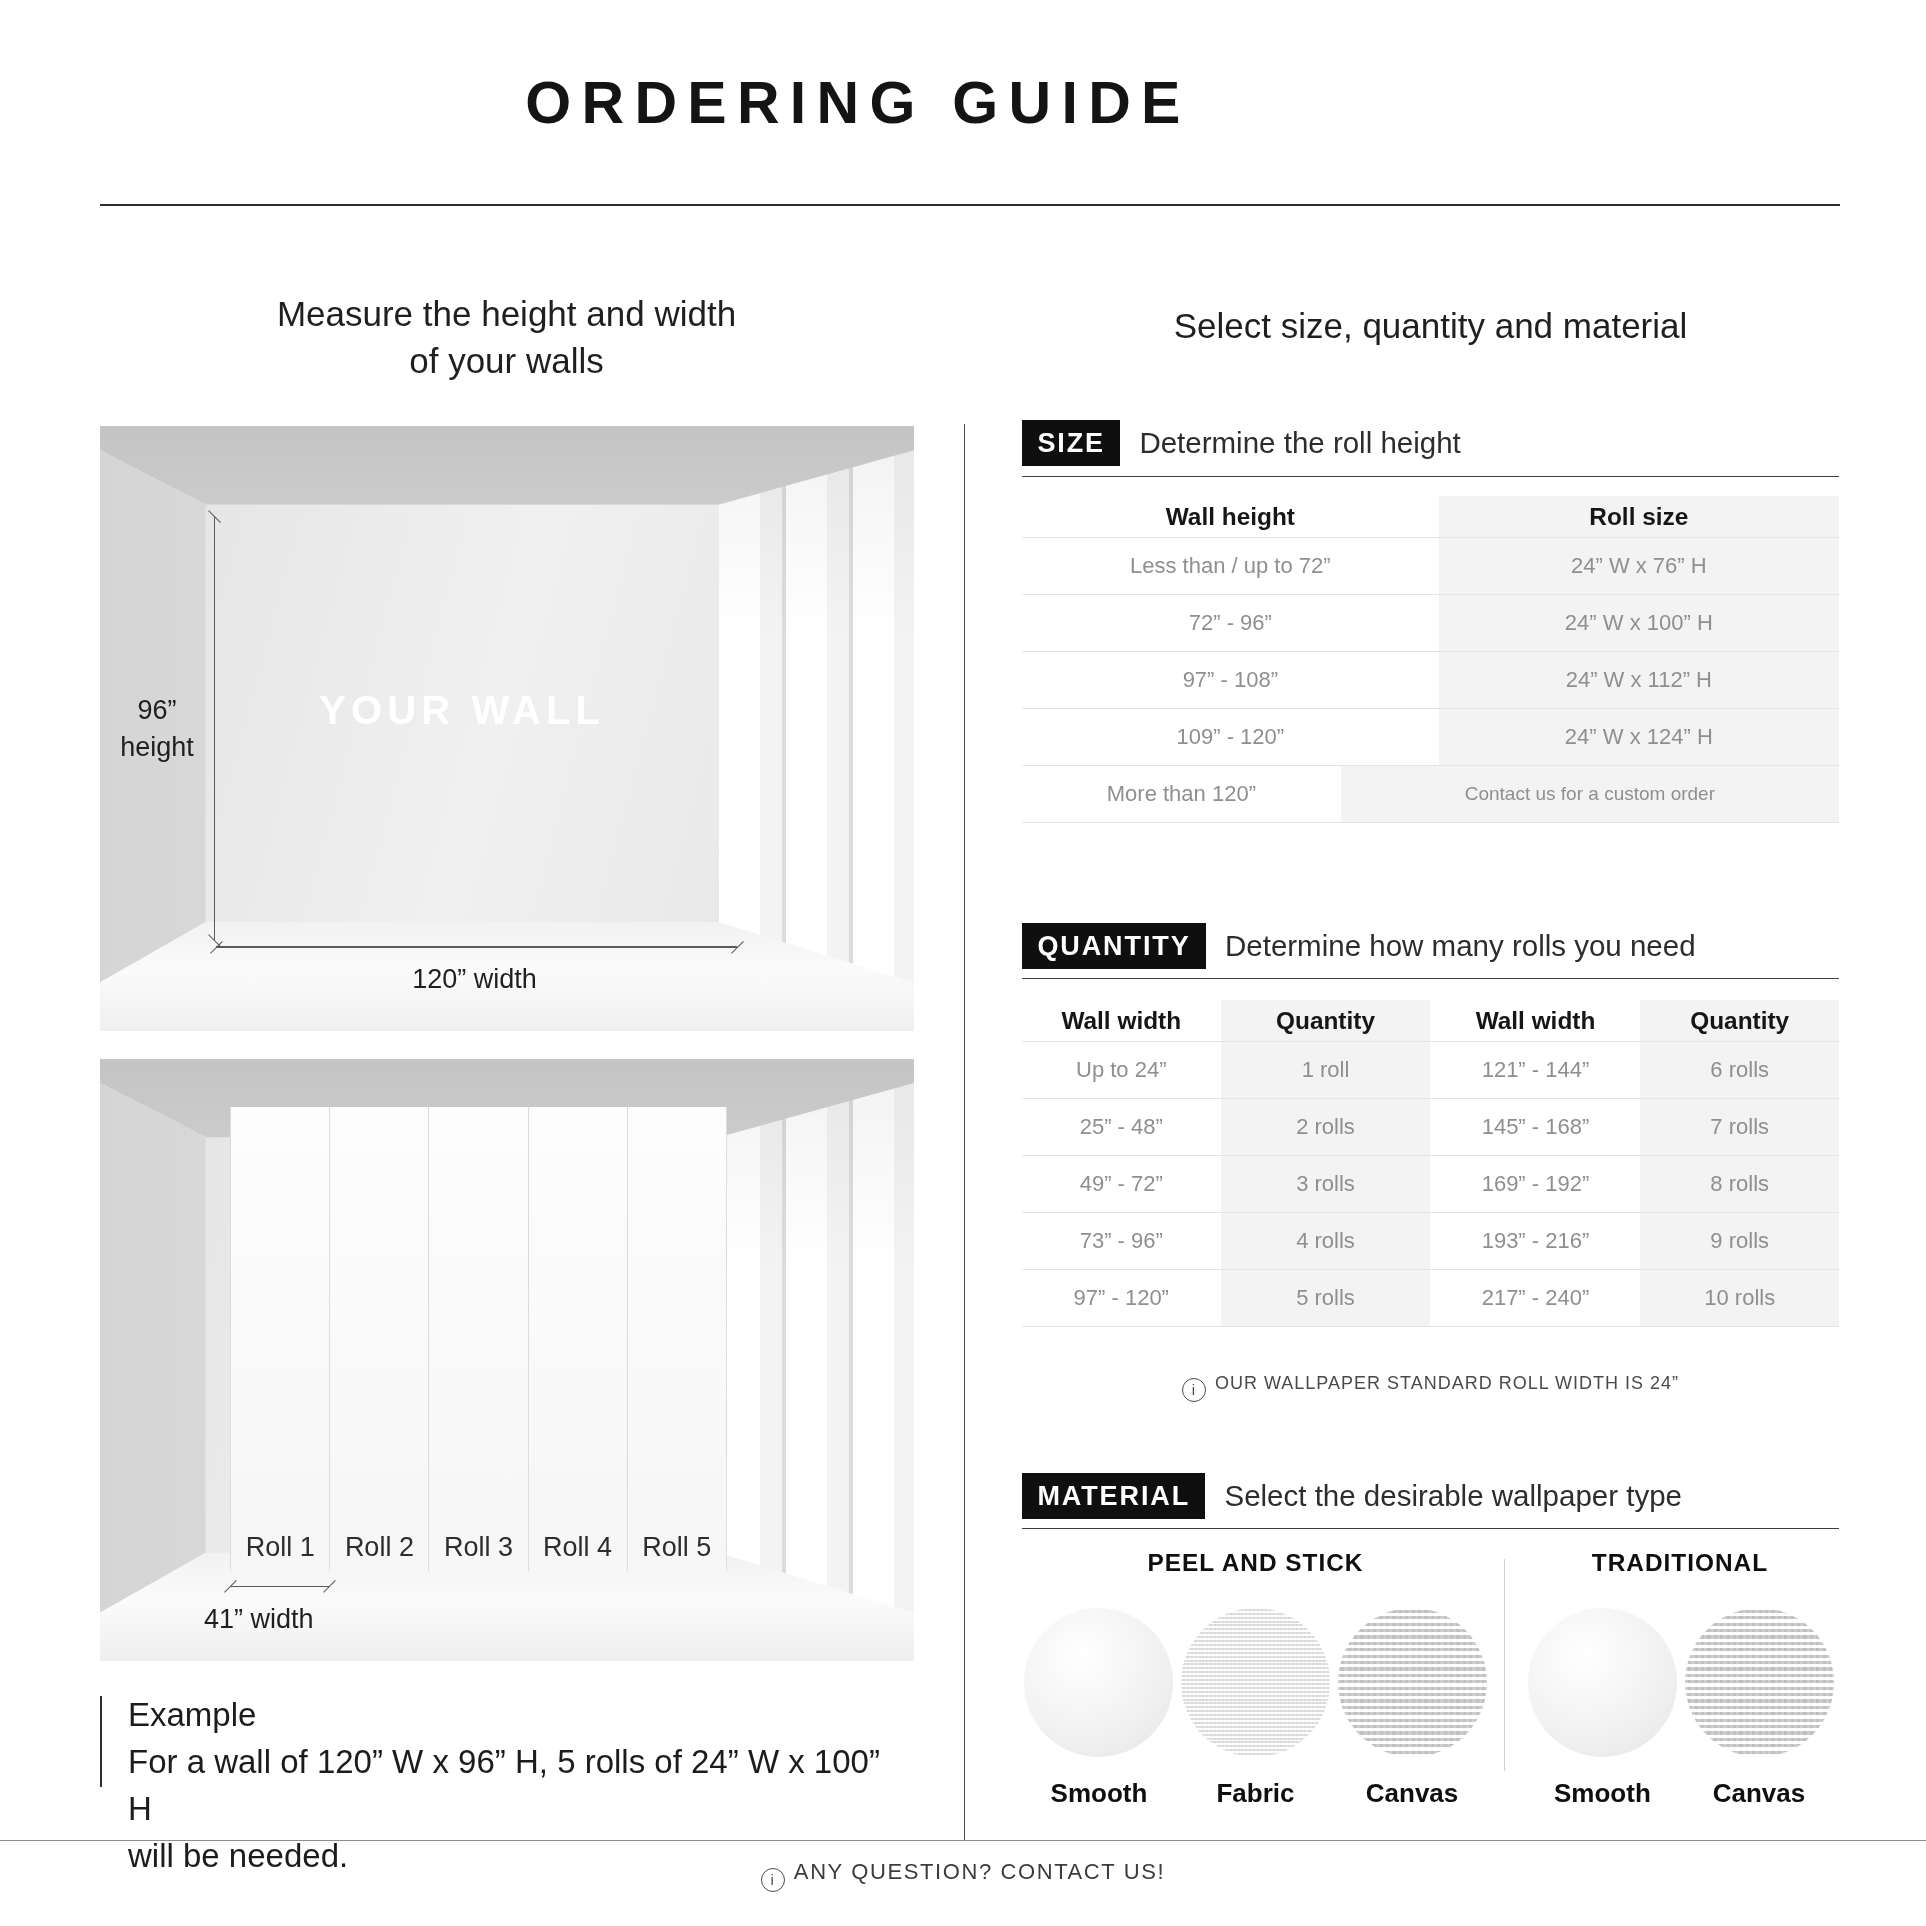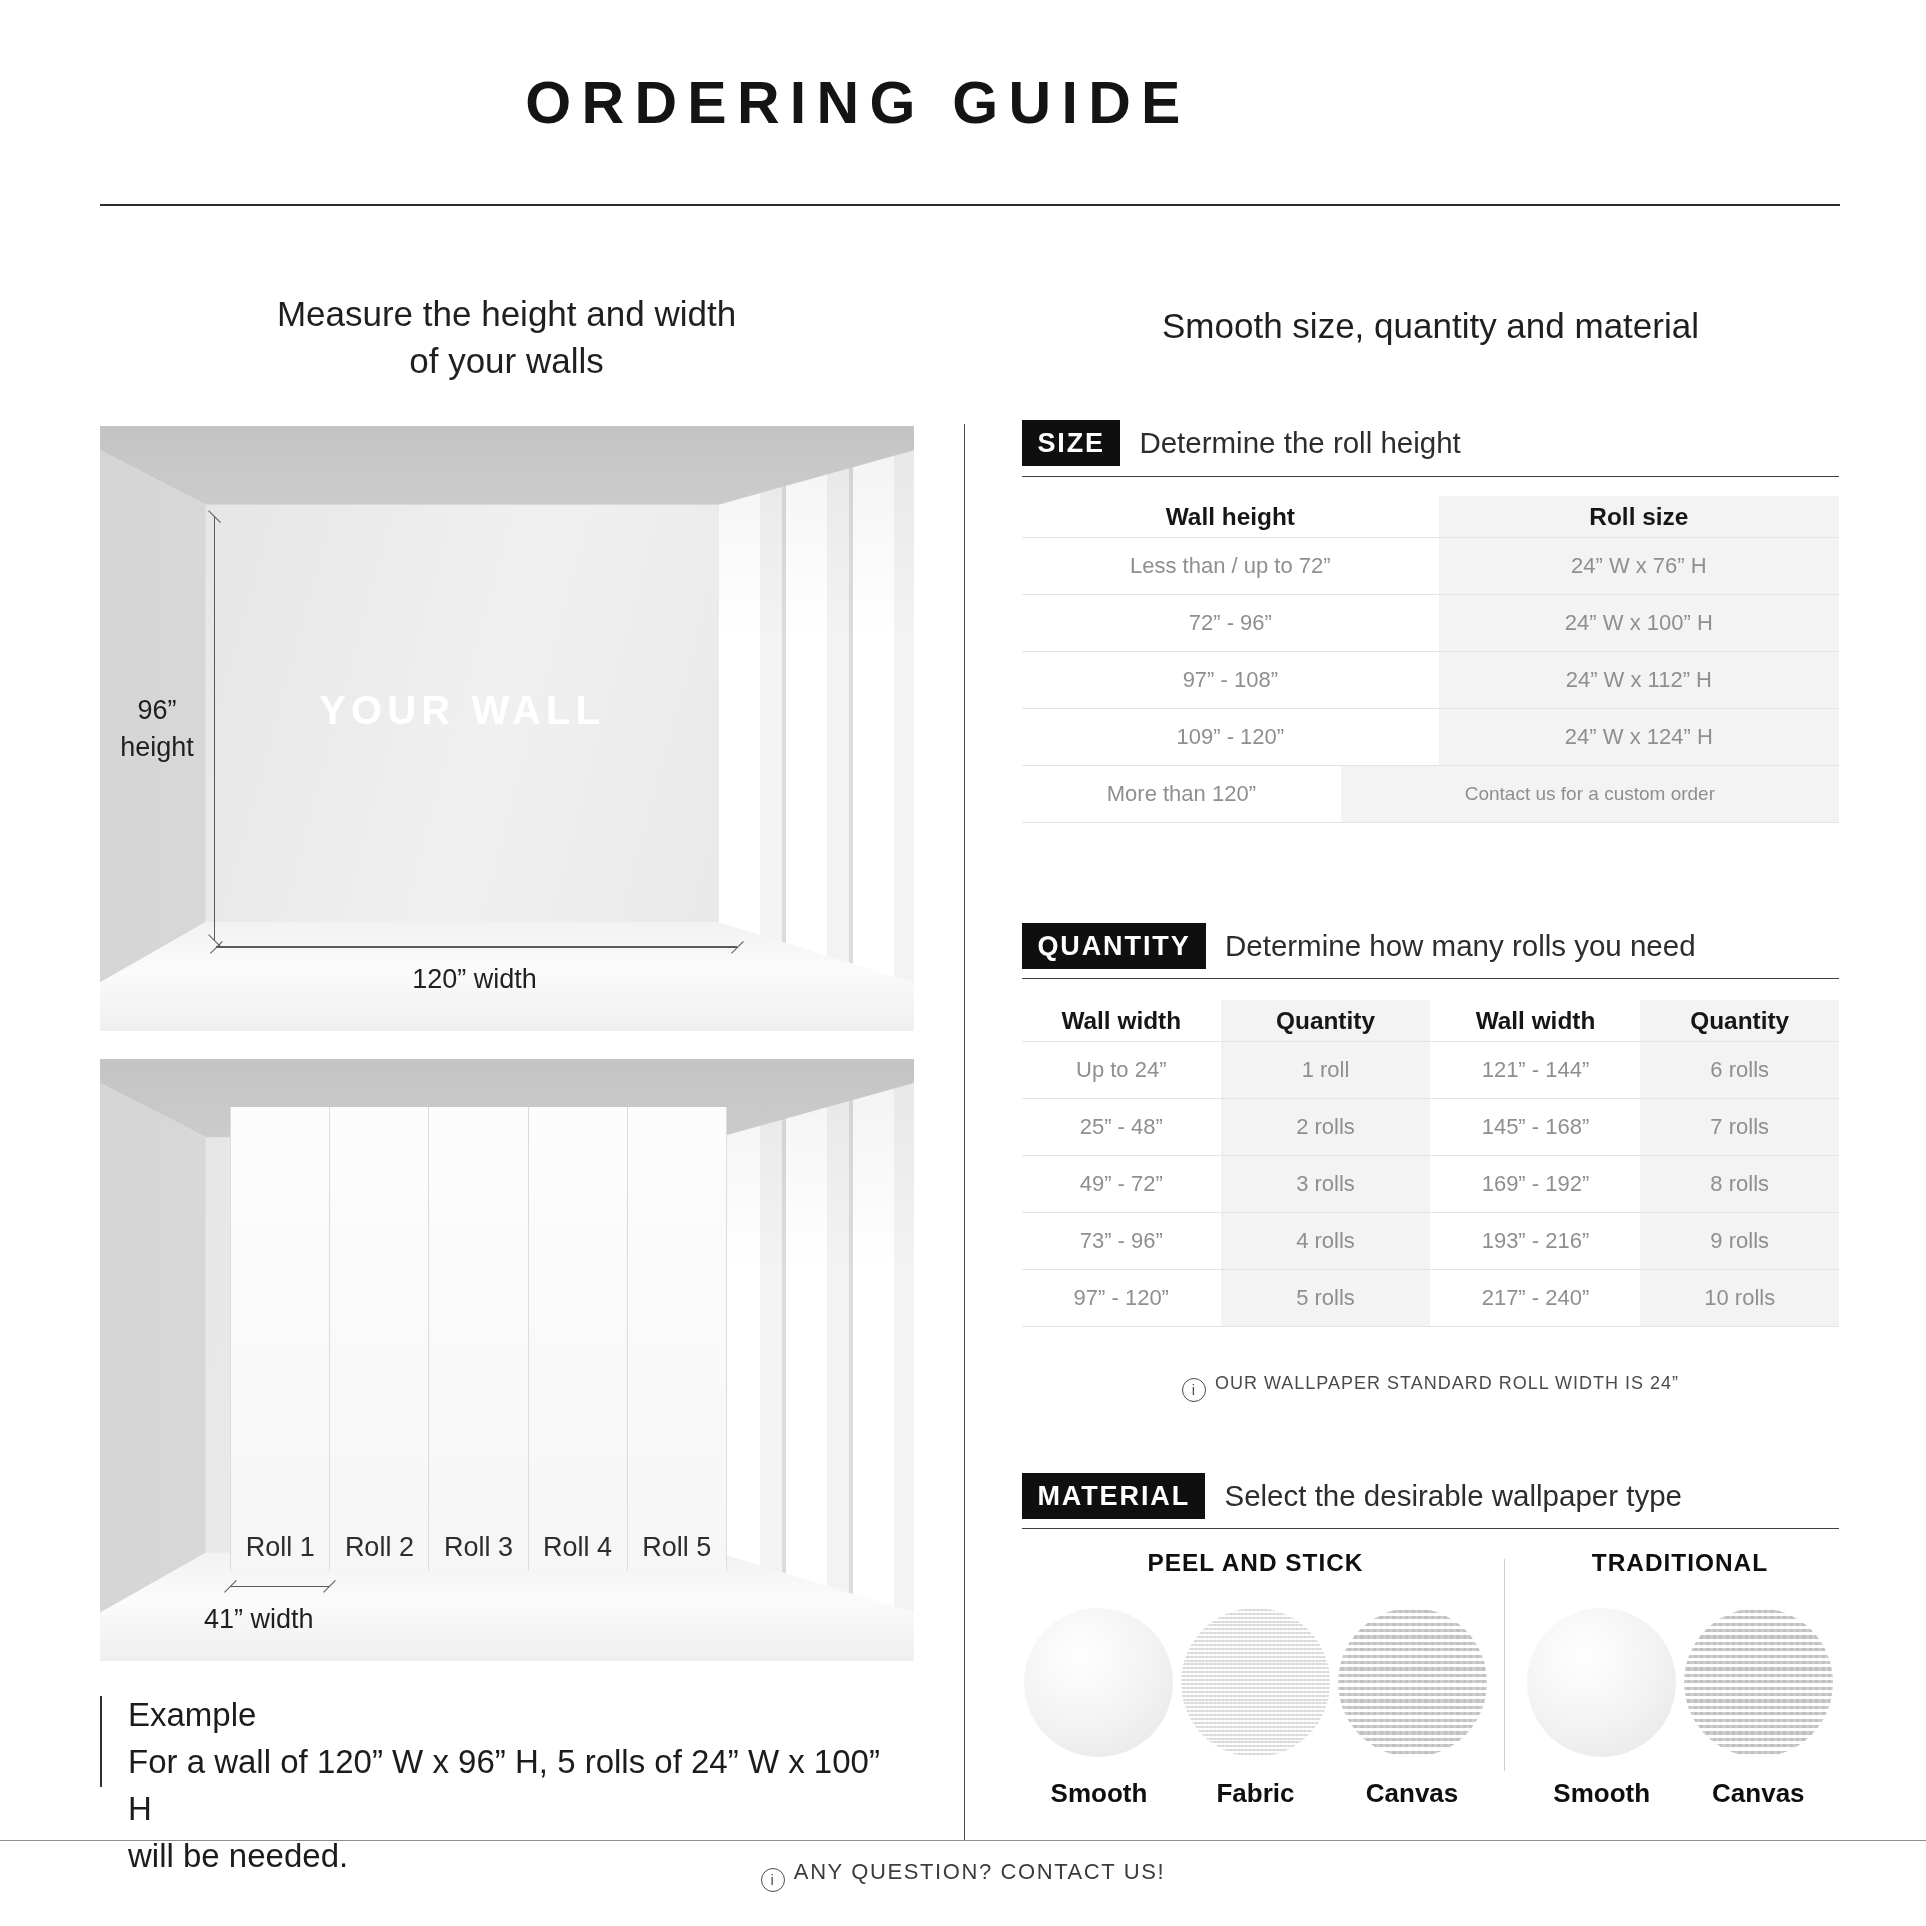--- a/index.html
+++ b/index.html
@@ -103,21 +103,21 @@
     font-size:18px;letter-spacing:1px;color:#4a4a4a;}
   .info-i{display:inline-flex;align-items:center;justify-content:center;
     width:22px;height:22px;border:1.3px solid #4c4c4c;border-radius:50%;
     font-size:14.8px;color:#4c4c4c;margin-right:9px;vertical-align:-5.8px;font-style:normal;}
 
   
   .material-group{position:absolute;top:1549px;text-align:center;}
   #group-ps{left:1022px;width:467px;}
   #group-tr{left:1524px;width:312px;}
   .group-title{font-size:24.4px;font-weight:700;letter-spacing:1px;color:#0f0f0f;}
-  .swatch-row{display:flex;justify-content:center;gap:2.6px;margin-top:31px;}
+  .swatch-row{display:flex;justify-content:flex-end;gap:2.6px;margin-top:31px;}
   .swatch-item{display:flex;flex-direction:column;align-items:center;width:154px;}
   .swatch{width:149px;height:149px;border-radius:50%;}
   .sw-smooth{background:radial-gradient(circle at 38% 32%, #ffffff 0%, #f2f2f2 55%, #e5e5e5 100%);}
   .sw-fabric{background-color:#f1f1f1;
     background-image:
       repeating-linear-gradient(0deg, rgba(255,255,255,.9) 0 1.9px, rgba(208,208,208,.55) 1.9px 3.9px),
       repeating-linear-gradient(90deg, rgba(255,255,255,.5) 0 1.9px, rgba(214,214,214,.5) 1.9px 3.9px);}
   .sw-canvas{background-color:#e8e8e8;
     background-image:
       repeating-linear-gradient(0deg, rgba(255,255,255,.95) 0 3.2px, rgba(188,188,188,.7) 3.2px 6.4px),
@@ -132,21 +132,21 @@
 </head>
 <body>
 
 <div class="page-title">ORDERING GUIDE</div>
 <div class="rule-top"></div>
 
 <div class="col-heading left-col-heading">
   <div>Measure the height and width</div>
   <div>of your walls</div>
 </div>
-<div class="col-heading right-col-heading">Smooth size, quantity and material</div>
+<div class="col-heading right-col-heading">Select size, quantity and material</div>
 
 <div class="vdivider"></div>
 
 <div class="room room1">
   <div class="win"></div>
   <div class="wall">
     <div class="wall-label">YOUR WALL</div>
   </div>
   <div class="leftwall"></div>
   <div class="ceiling"></div>

